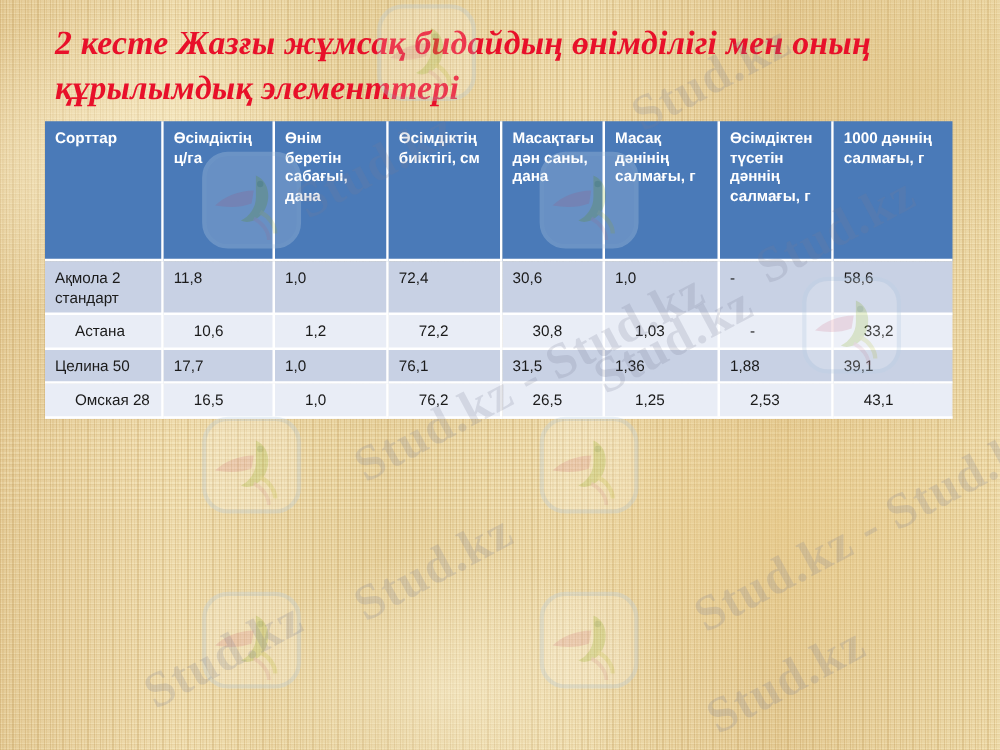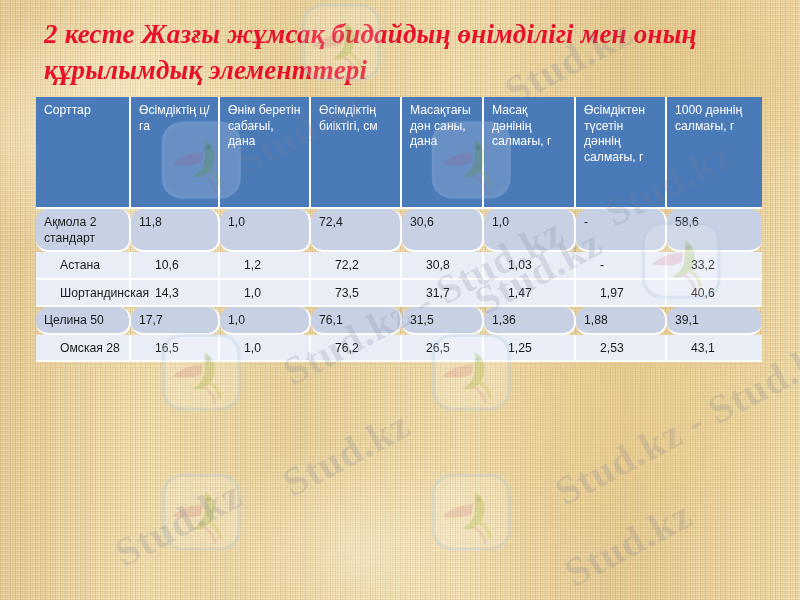--- a/index.html
+++ b/index.html
@@ -83,29 +83,29 @@
     font-size: 12.2px;
     line-height: 15.5px;
     border-right: 2px solid #ffffff;
     border-bottom: 2px solid #ffffff;
   }
   table.grid th:last-child, table.grid td:last-child { border-right: none; }
 
   thead th {
     background: #4a7ab8;
     color: #ffffff;
-    font-weight: normal;
+    font-weight: bold;
     text-align: left;
     height: 100px;
     border-right: 2px solid #ffffff;
     border-bottom: 3px solid #ffffff;
   }
 
   tbody td { color: #1b1b1b; font-weight: normal; }
-  tbody tr.dark td { background: #c8d1e4; border-radius: 12px; }
+  tbody tr.dark td { background: #c8d1e4; }
   tbody tr.light td { background: #e9edf6; padding-left: 24px; }
 
   
   #wm-layer {
     position: absolute;
     inset: 0;
     pointer-events: none;
     overflow: hidden;
   }
   .wm-text {
@@ -169,30 +169,20 @@
           <tr class="light">
             <td>Астана</td>
             <td>10,6</td>
             <td>1,2</td>
             <td>72,2</td>
             <td>30,8</td>
             <td>1,03</td>
             <td>-</td>
             <td>33,2</td>
           </tr>
-          <tr class="light">
-            <td>Шортандинская</td>
-            <td>14,3</td>
-            <td>1,0</td>
-            <td>73,5</td>
-            <td>31,7</td>
-            <td>1,47</td>
-            <td>1,97</td>
-            <td>40,6</td>
-          </tr>
           <tr class="dark">
             <td>Целина 50</td>
             <td>17,7</td>
             <td>1,0</td>
             <td>76,1</td>
             <td>31,5</td>
             <td>1,36</td>
             <td>1,88</td>
             <td>39,1</td>
           </tr>

